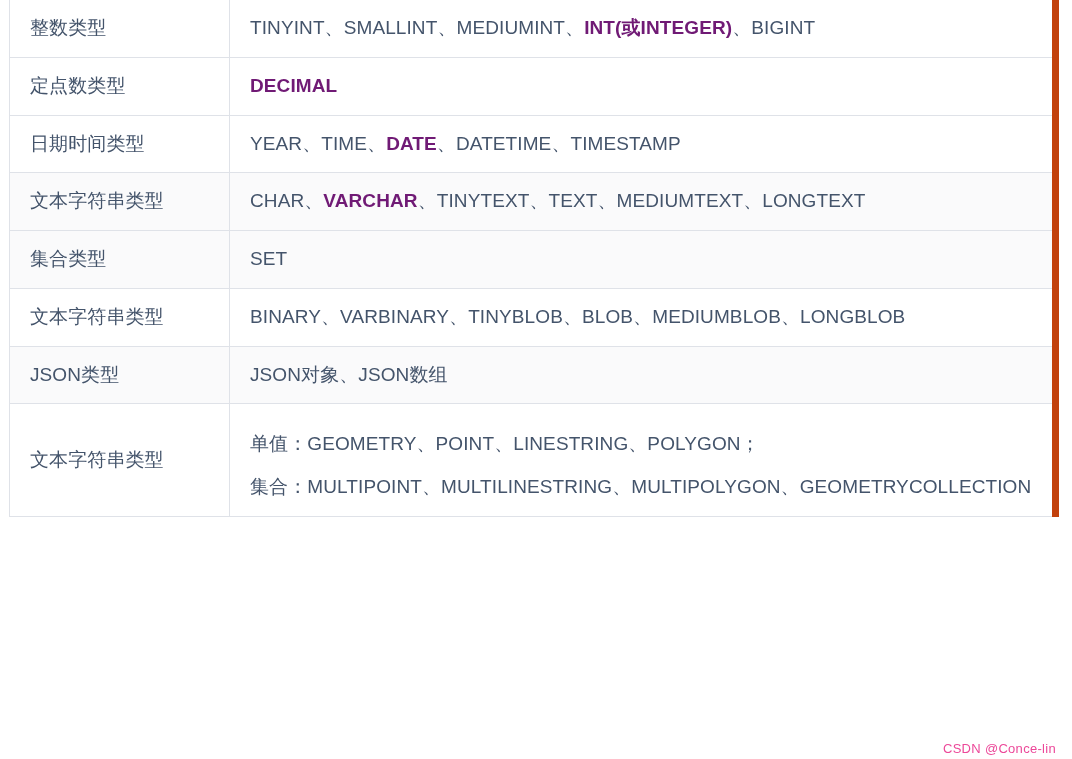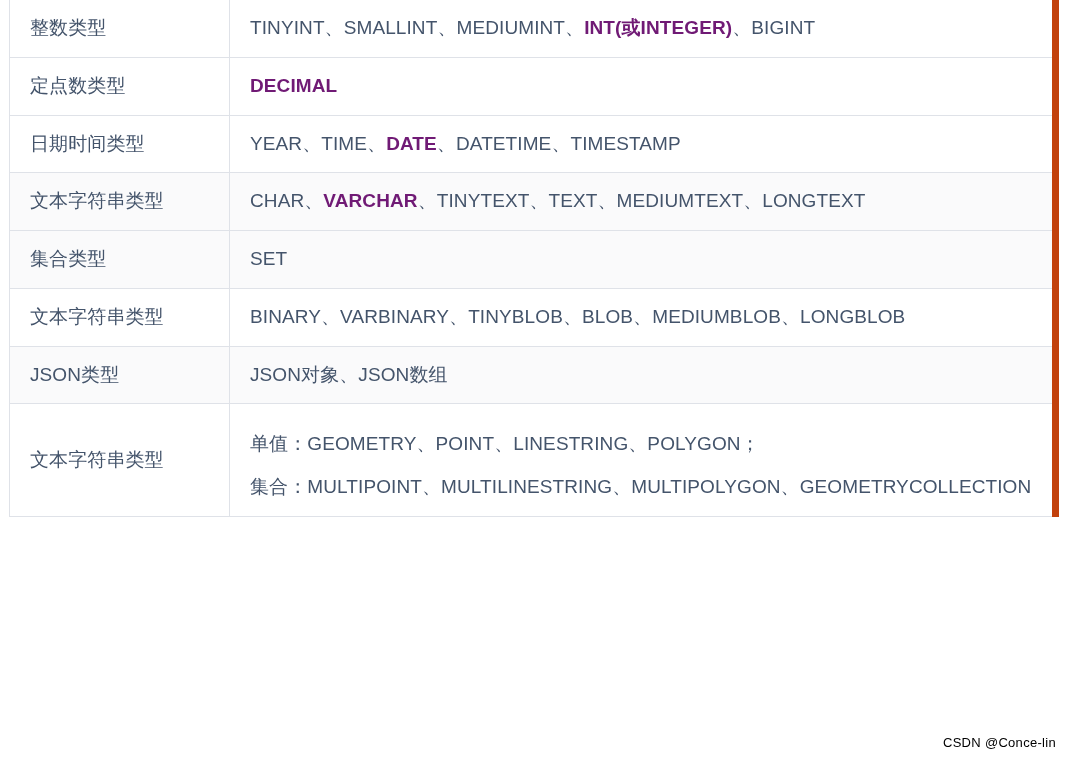--- a/index.html
+++ b/index.html
@@ -71,23 +71,23 @@
   }
 
   .line {
     display: block;
     margin-top: 12px;
   }
 
   #watermark {
     position: absolute;
     right: 16px;
-    bottom: 9px;
+    bottom: 3px;
     font-size: 13px;
-    color: #000000;
+    color: #ec4899;
     font-family: "Liberation Sans", "DejaVu Sans", sans-serif;
     letter-spacing: 0.3px;
   }
 </style>
 </head>
 <body>
 
 <div id="table-wrap">
   <table class="datatypes">
     <tbody>

